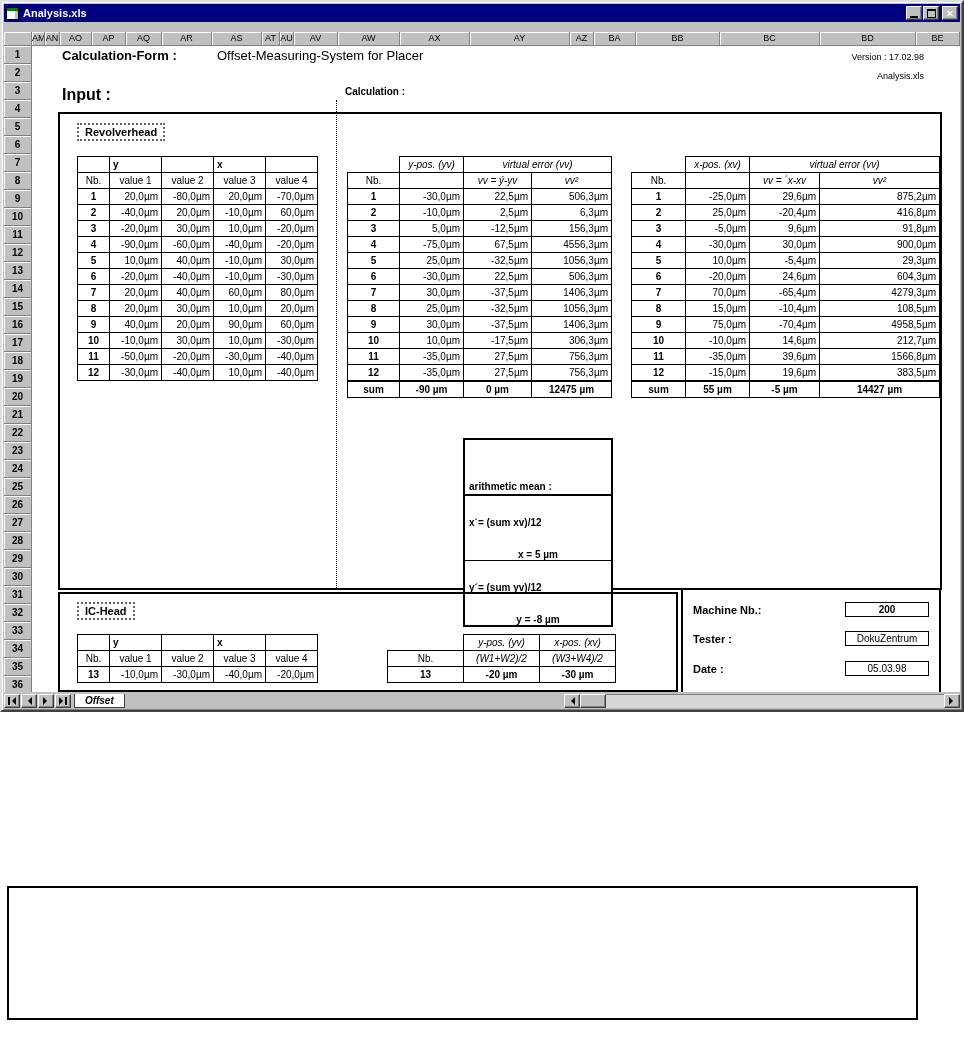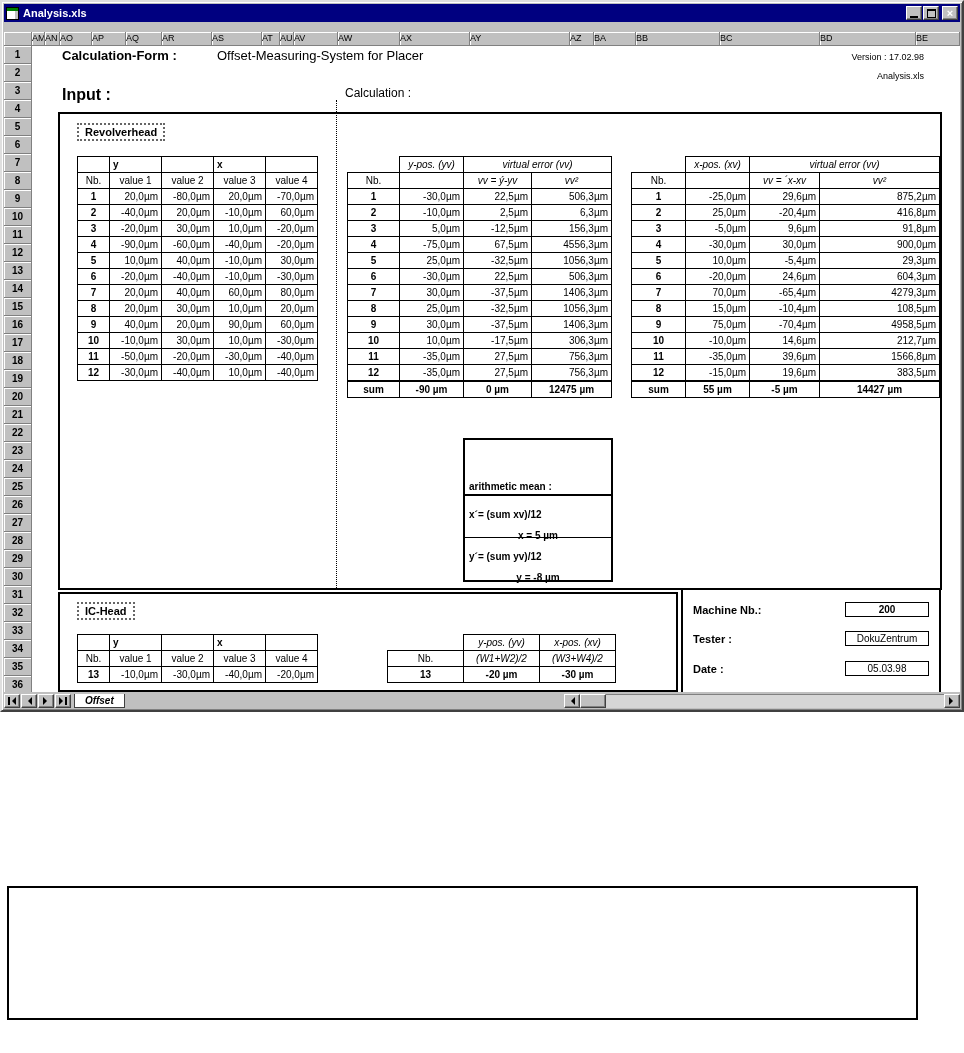--- a/index.html
+++ b/index.html
@@ -45,21 +45,21 @@
   .sheet { flex:1 1 auto; display:flex; flex-direction:column; background:#fff; overflow:hidden; }
   .colhdr { height:14px; display:flex; flex:0 0 auto; }
   .corner-cell, .col, .rowcell {
     background:#c0c0c0;
     border-right:1px solid #808080; border-bottom:1px solid #808080;
     box-shadow: inset 1px 1px 0 #fff;
     overflow:hidden;
   }
   .corner-cell { width:28px; flex:0 0 auto; }
   .colcells { flex:1; display:flex; }
-  .col { font-size:9px; line-height:13px; flex:0 0 auto; white-space:nowrap; }
+  .col { font-size:9px; text-align:center; line-height:13px; flex:0 0 auto; white-space:nowrap; }
   .colcells > .col:nth-child(1){width:13px}
   .colcells > .col:nth-child(2){width:15px}
   .colcells > .col:nth-child(3){width:32px}
   .colcells > .col:nth-child(4){width:34px}
   .colcells > .col:nth-child(5){width:36px}
   .colcells > .col:nth-child(6){width:50px}
   .colcells > .col:nth-child(7){width:50px}
   .colcells > .col:nth-child(8){width:18px}
   .colcells > .col:nth-child(9){width:14px}
   .colcells > .col:nth-child(10){width:44px}
@@ -77,21 +77,21 @@
   .rowcell { height:18px; flex:0 0 auto; font-size:10px; font-weight:bold; text-align:center; line-height:17px; }
   .canvas { flex:1; position:relative; background:#fff; overflow:hidden; }
 
   
   .abs { position:absolute; }
   .lbl-form-label { left:30px; top:2px; font-size:13px; font-weight:bold; }
   .lbl-form-title { left:185px; top:2px; font-size:13px; }
   .lbl-version { right:36px; top:6px; font-size:9px; }
   .lbl-filename { right:36px; top:25px; font-size:9px; }
   .lbl-input { left:30px; top:40px; font-size:16px; font-weight:bold; }
-  .lbl-calculation { left:313px; top:40px; font-size:12px; font-weight:normal; }
+  .lbl-calculation { left:313px; top:40px; font-size:10px; font-weight:bold; }
   .dotline { left:304px; top:54px; height:490px; width:0; border-left:1px dotted #000; }
   .bigbox { left:26px; top:66px; width:884px; height:478px; border:2px solid #000; }
   .sectlabel {
     font-size:11px; font-weight:bold; background:#fff;
     border:2px dotted #666; padding:1px 6px;
   }
   .rev-label { left:45px; top:77px; }
   .ic-label { left:45px; top:556px; }
   .icbox { left:26px; top:546px; width:620px; height:100px; border:2px solid #000; }
 
@@ -106,21 +106,21 @@
   .tbl tr.sum td { border-top:2px solid #000; font-weight:bold; text-align:center; }
   .tbl td.bc { font-weight:bold; text-align:center; }
   .tbl-input { left:45px; top:110px; }
   .tbl-ycalc { left:315px; top:110px; }
   .tbl-xcalc { left:599px; top:110px; }
   .tbl-icinput { left:45px; top:588px; }
   .tbl-iccalc { left:355px; top:588px; }
 
   .meanbox { left:431px; top:392px; width:150px; border:2px solid #000; background:#fff; font-size:10px; font-weight:bold; }
   .mtitle { border-bottom:2px solid #000; padding:2px 4px; height:17px;margin-top:39px; }
-  .mrow { height:21px; line-height:21px; padding:8px 4px; }
+  .mrow { height:21px; line-height:21px; padding:16px 4px; }
   .mrow.v { text-align:center; }
   .mrow.sep { border-bottom:1px solid #000; }
 
   .machinebox { left:649px; top:542px; width:260px; height:106px; border:2px solid #000; background:#fff; }
   .mrowbox { display:flex; justify-content:space-between; align-items:center; margin:0 10px; }
   .mrowbox.r1 { margin-top:12px; } .mrowbox.r2 { margin-top:14px; } .mrowbox.r3 { margin-top:15px; }
   .mlabel { font-size:11px; font-weight:bold; }
   .mvalue {
     width:84px; height:15px; border:1px solid #000; text-align:center;
     font-size:10px; line-height:14px; background:#fff;

